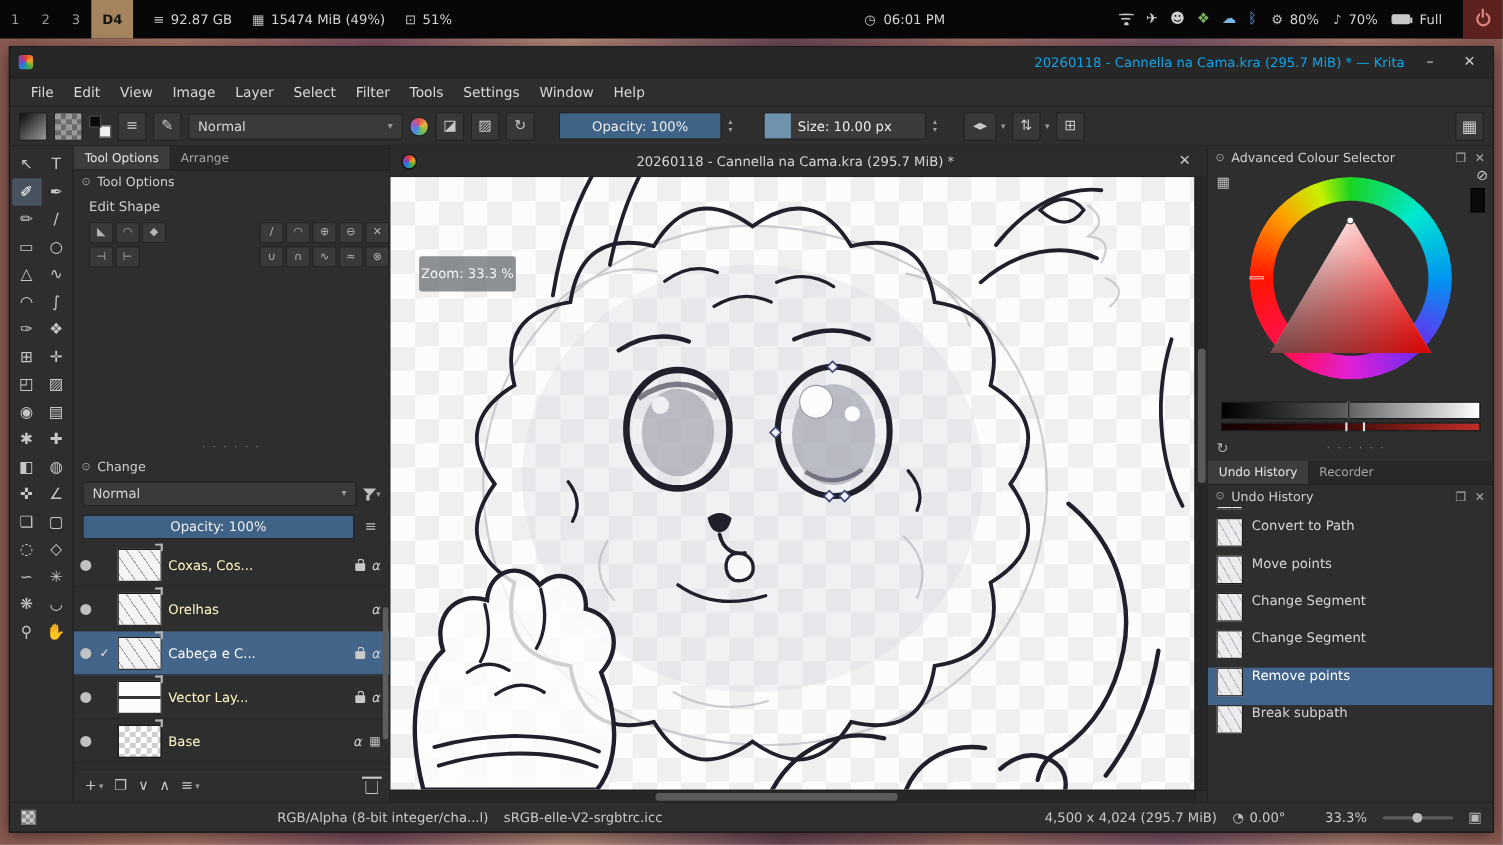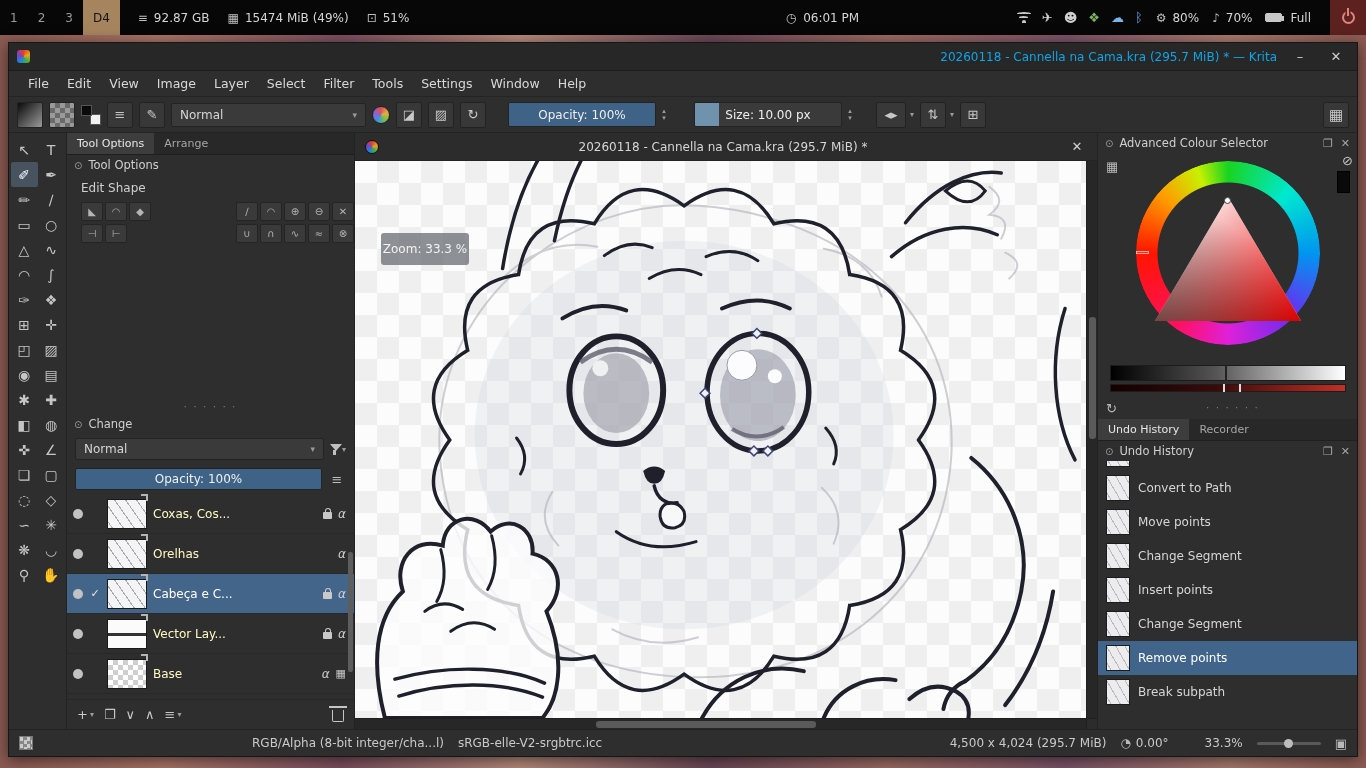--- a/index.html
+++ b/index.html
@@ -2,21 +2,21 @@
 <html><head>
 <meta charset="utf-8">
 <style>
 *{margin:0;padding:0;box-sizing:border-box;font-family:"DejaVu Sans","Liberation Sans",sans-serif}
 html,body{width:1366px;height:768px;overflow:hidden}
 body{position:relative;background:linear-gradient(90deg,#8a5a52,#a87466 12%,#7a4e5e 25%,#b58a7a 38%,#6a4656 52%,#9a6a62 65%,#7a5266 78%,#a87a6e 90%,#8a5a52)}
 
 .topbar{position:absolute;left:0;top:0;width:1366px;height:35px;background:#070707;display:flex;align-items:center;color:#d5d5d5;font-family:"DejaVu Sans Mono",monospace;font-size:12px}
 .tb-left{display:flex;align-items:center;height:100%;flex:1.55}
 .ws{padding:0 10px;height:100%;display:flex;align-items:center;color:#9a9a9a}
-.ws-active{height:100%;display:flex;align-items:center;padding:14px 10px;background:#a5845e;color:#151515;font-weight:normal}
+.ws-active{height:100%;display:flex;align-items:center;padding:14px 10px;background:#a5845e;color:#151515;font-weight:bold}
 .tb-item{display:flex;align-items:center;gap:6px;margin-left:18px;white-space:nowrap}
 .tb-ico{font-size:12px;color:#bfbfbf}
 .tb-clock{display:flex;align-items:center;gap:7px;white-space:nowrap}
 .tb-right{flex:1;display:flex;align-items:center;justify-content:flex-end;height:100%;gap:11px;padding-right:0}
 .tray-ico{font-size:13px;color:#cfcfcf}
 .wifi{display:flex;flex-direction:column;align-items:center;gap:1px}
 .wifi b{display:block;height:3px;border-top:2px solid #c8c8c8;border-radius:50% 50% 0 0}
 .w1{width:14px}.w2{width:9px}.w3{width:4px;height:4px;background:#c8c8c8;border:none!important;border-radius:50%}
 .bat{width:17px;height:9px;border:1px solid #c8c8c8;border-radius:2px;background:#c8c8c8;position:relative;margin-right:2px}
 .bat:after{content:"";position:absolute;right:-3px;top:2px;width:2px;height:5px;background:#c8c8c8}
@@ -131,21 +131,21 @@
 .apex-marker{position:absolute;left:calc(50% - 4px);top:44px;width:7px;height:7px;border:1.5px solid #444;border-radius:50%;background:#fff;z-index:2}
 .strips{height:34px;display:flex;flex-direction:column;align-items:center;gap:3px;padding-top:2px}
 .strip1{width:236px;height:16px;background:linear-gradient(90deg,#000,#555 45%,#fff);position:relative;border:1px solid #1c1c1c}
 .strip1 i{position:absolute;left:49%;top:-1px;bottom:-1px;width:2px;background:#fff;border:1px solid #222}
 .strip2{width:236px;height:8px;background:linear-gradient(90deg,#140000,#3a0a0a 45%,#7a1a14 70%,#c03028);position:relative;border:1px solid #1c1c1c}
 .strip2 i{position:absolute;top:-1px;bottom:-1px;width:2px;background:#ddd}
 .rd-mid{height:22px;display:flex;align-items:center;padding:0 8px;color:#b5b5b5}
 .rd-mid .refresh{font-size:13px}
 .rd-mid .dots{flex:1}
 .undo-list{flex:1;overflow:hidden;position:relative}
-.urow{height:34px;display:flex;align-items:center;gap:8px;padding:0 8px}
+.urow{height:34px;display:flex;align-items:flex-start;gap:8px;padding:0 8px}
 .urow:first-child{margin-top:-24px}
 .urow.sel{background:#41658a}
 .uthumb{width:24px;height:26px;border:1px solid #1c1c1c;background:#ececef repeating-linear-gradient(60deg,transparent 0 3px,#b9b9c0 3px 4px,transparent 4px 8px);flex:none}
 .ulabel{font-size:12px;color:#d6d6d6;white-space:nowrap}
 .urow.sel .ulabel{color:#fff}
 .undo-scroll{position:absolute;right:1px;bottom:4px;width:5px;height:30%;background:#5d5d5d;border-radius:2px}
 
 .statusbar{height:27px;border-top:1px solid #232323;display:flex;align-items:center;padding:0 10px;font-size:12px;color:#c9c9c9;gap:14px}
 .sel-ico{width:14px;height:14px;border:1px solid #777;background:conic-gradient(#888 0 25%,#ccc 0 50%,#888 0 75%,#ccc 0) 0 0/7px 7px}
 .sb-space{flex:1}
@@ -607,24 +607,20 @@
           <div class="urow">
             <span class="uthumb"></span>
             <span class="ulabel">Move points</span>
           </div>
           <div class="urow">
             <span class="uthumb"></span>
             <span class="ulabel">Change Segment</span>
           </div>
           <div class="urow">
             <span class="uthumb"></span>
-            <span class="ulabel">Insert points</span>
-          </div>
-          <div class="urow">
-            <span class="uthumb"></span>
             <span class="ulabel">Change Segment</span>
           </div>
           <div class="urow sel">
             <span class="uthumb"></span>
             <span class="ulabel">Remove points</span>
           </div>
           <div class="urow">
             <span class="uthumb"></span>
             <span class="ulabel">Break subpath</span>
           </div>

